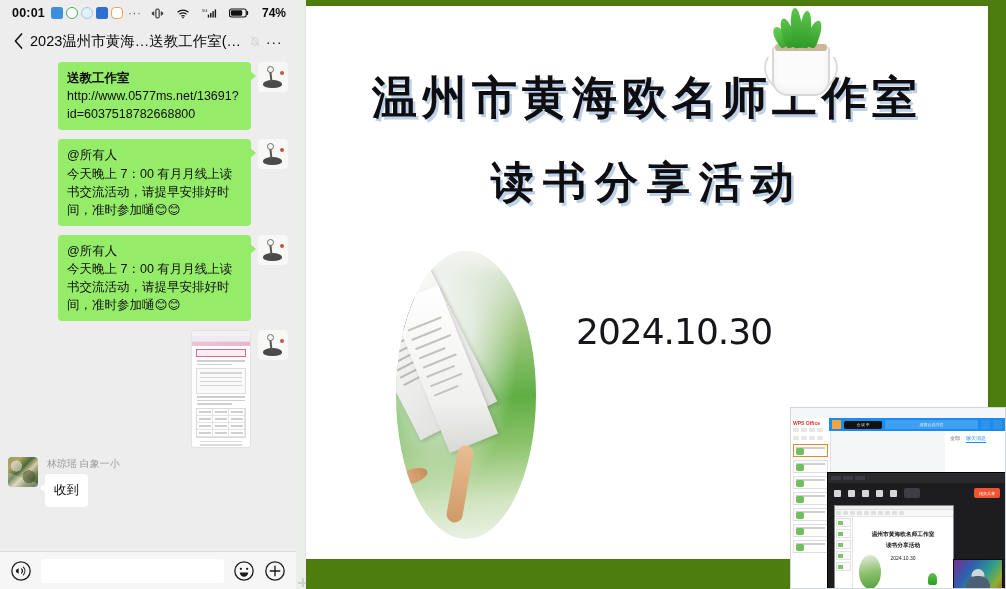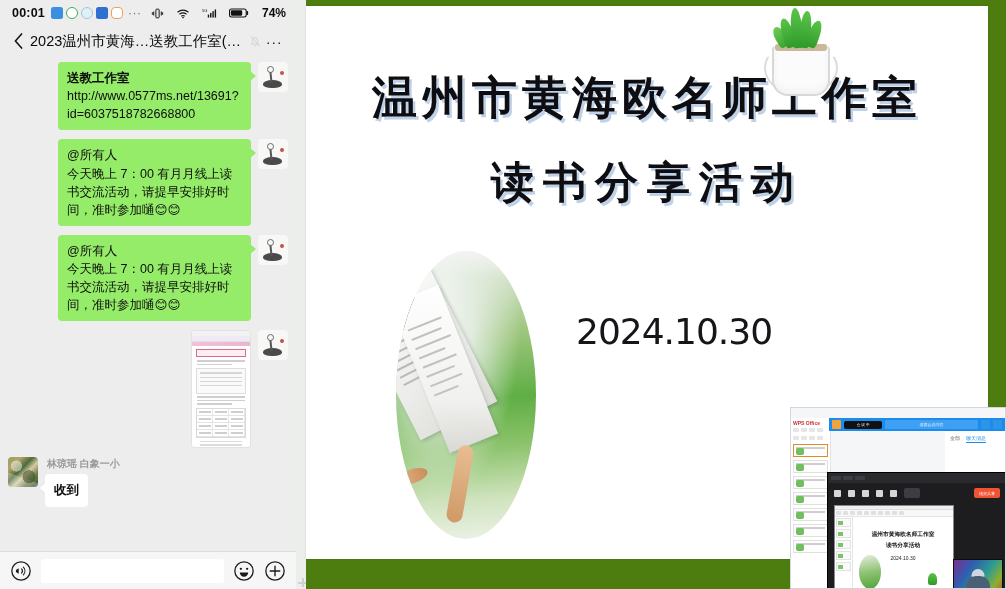--- a/index.html
+++ b/index.html
@@ -616,21 +616,21 @@
           <div class="footer-ln"></div>
         </div>
         <div class="avatar ink">
           <div class="ink-blob"></div>
             <div class="ink-stem"></div>
             <div class="ink-bud"></div>
             <div class="ink-dot"></div>
         </div>
       </div>
 
-      <div class="row in" style="font-weight:bold;">
+      <div class="row in" style="">
         <div class="avatar photo1"></div>
         <div class="bubble-wrap">
           <div class="sender-name">林琼瑶 白象一小</div>
           <div class="bubble white">收到</div>
         </div>
       </div>
 
     </div>
 
     <div class="inputbar">

